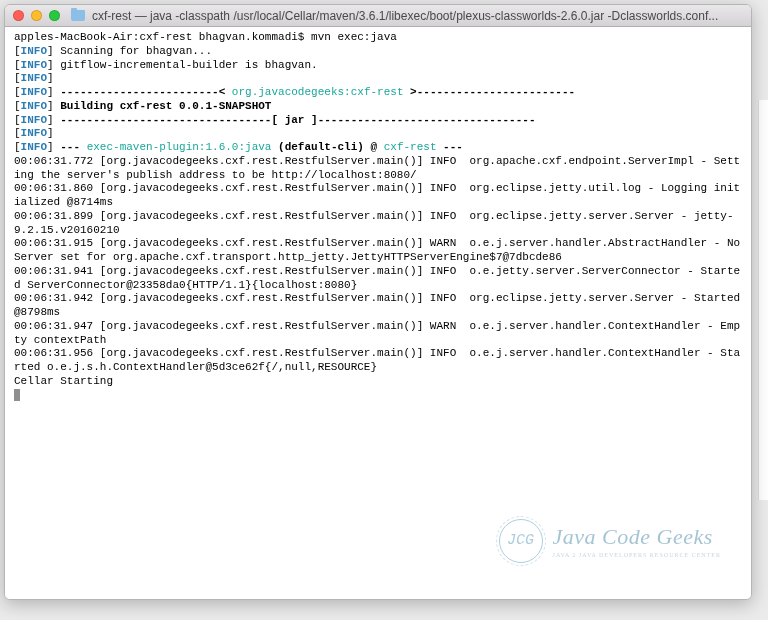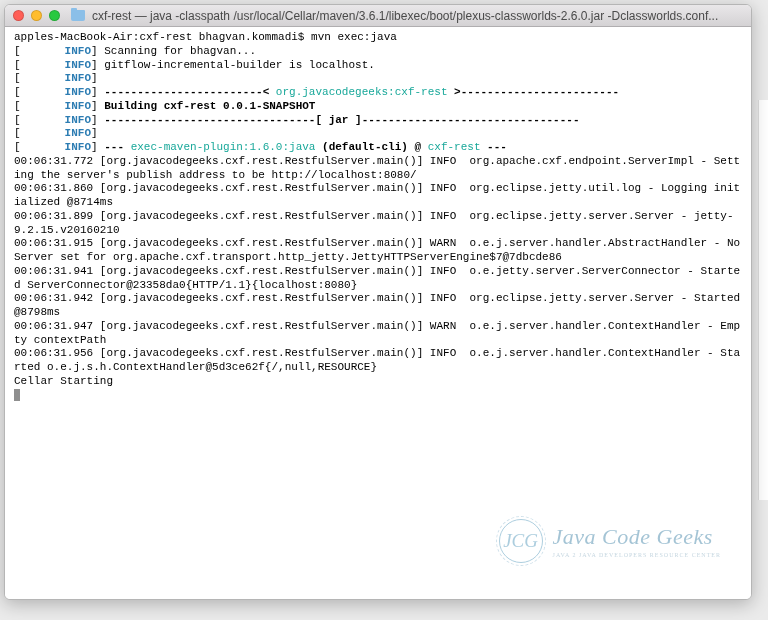--- a/index.html
+++ b/index.html
@@ -73,21 +73,21 @@
       background: #fff;
       color: #000;
       padding: 4px 9px;
       overflow: hidden;
       white-space: pre-wrap;
       word-break: break-all;
       line-height: 1.25;
       font-size: 11px;
       position: relative;
     }
-    .c-info { color: #2d7db3; font-weight: bold; margin-left: 44px; }
+    .c-info { color: #2d7db3; font-weight: bold; }
     .c-green { color: #19a89a; }
     .bold { font-weight: bold; }
     .cursor {
       display: inline-block;
       width: 6px; height: 12px;
       background: #8f8f8f;
       vertical-align: text-bottom;
     }
     .watermark {
       position: absolute;
@@ -100,23 +100,23 @@
       pointer-events: none;
     }
     .wm-logo {
       width: 44px; height: 44px;
       border: 1.5px solid #6aa6c4;
       border-radius: 50%;
       display: flex;
       align-items: center;
       justify-content: center;
       color: #6aa6c4;
-      font-family: Liberation Serif, serif;
+      font-family: Liberation Mono, monospace;
       font-style: italic;
-      font-size: 19px;
+      font-size: 15px;
       position: relative;
       text-align: right;
     }
     .wm-logo::after{
       content:"";
       position:absolute;
       inset:-4px;
       border:1px dashed #a8c7d9;
       border-radius:50%;
     }
@@ -158,21 +158,21 @@
       <div class="traffic-light tl-close"></div>
       <div class="traffic-light tl-min"></div>
       <div class="traffic-light tl-max"></div>
     </div>
     <div class="folder-icon"></div>
     <div class="title-text">cxf-rest — java -classpath /usr/local/Cellar/maven/3.6.1/libexec/boot/plexus-classworlds-2.6.0.jar -Dclassworlds.conf...</div>
   </div>
 
   <div class="terminal"><span>apples-MacBook-Air:cxf-rest bhagvan.kommadi$ </span><span>mvn exec:java</span>
 [<span class="c-info">INFO</span>] <span>Scanning for bhagvan...</span>
-[<span class="c-info">INFO</span>] <span>gitflow-incremental-builder is localhost.</span>
+[<span class="c-info">INFO</span>] <span>gitflow-incremental-builder is bhagvan.</span>
 [<span class="c-info">INFO</span>]
 [<span class="c-info">INFO</span>] <span class="bold">------------------------&lt; </span><span class="c-green">org.javacodegeeks:cxf-rest</span><span class="bold"> &gt;------------------------</span>
 [<span class="c-info">INFO</span>] <span class="bold">Building cxf-rest 0.0.1-SNAPSHOT</span>
 [<span class="c-info">INFO</span>] <span class="bold">--------------------------------[ jar ]---------------------------------</span>
 [<span class="c-info">INFO</span>]
 [<span class="c-info">INFO</span>] <span class="bold">--- </span><span class="c-green">exec-maven-plugin:1.6.0:java</span><span class="bold"> (default-cli) @ </span><span class="c-green">cxf-rest</span><span class="bold"> ---</span>
 <span>00:06:31.772 [org.javacodegeeks.cxf.rest.RestfulServer.main()] INFO  org.apache.cxf.endpoint.ServerImpl - Setting the server's publish address to be http://localhost:8080/</span>
 <span>00:06:31.860 [org.javacodegeeks.cxf.rest.RestfulServer.main()] INFO  org.eclipse.jetty.util.log - Logging initialized @8714ms</span>
 <span>00:06:31.899 [org.javacodegeeks.cxf.rest.RestfulServer.main()] INFO  org.eclipse.jetty.server.Server - jetty-9.2.15.v20160210</span>
 <span>00:06:31.915 [org.javacodegeeks.cxf.rest.RestfulServer.main()] WARN  o.e.j.server.handler.AbstractHandler - No Server set for org.apache.cxf.transport.http_jetty.JettyHTTPServerEngine$7@7dbcde86</span>

